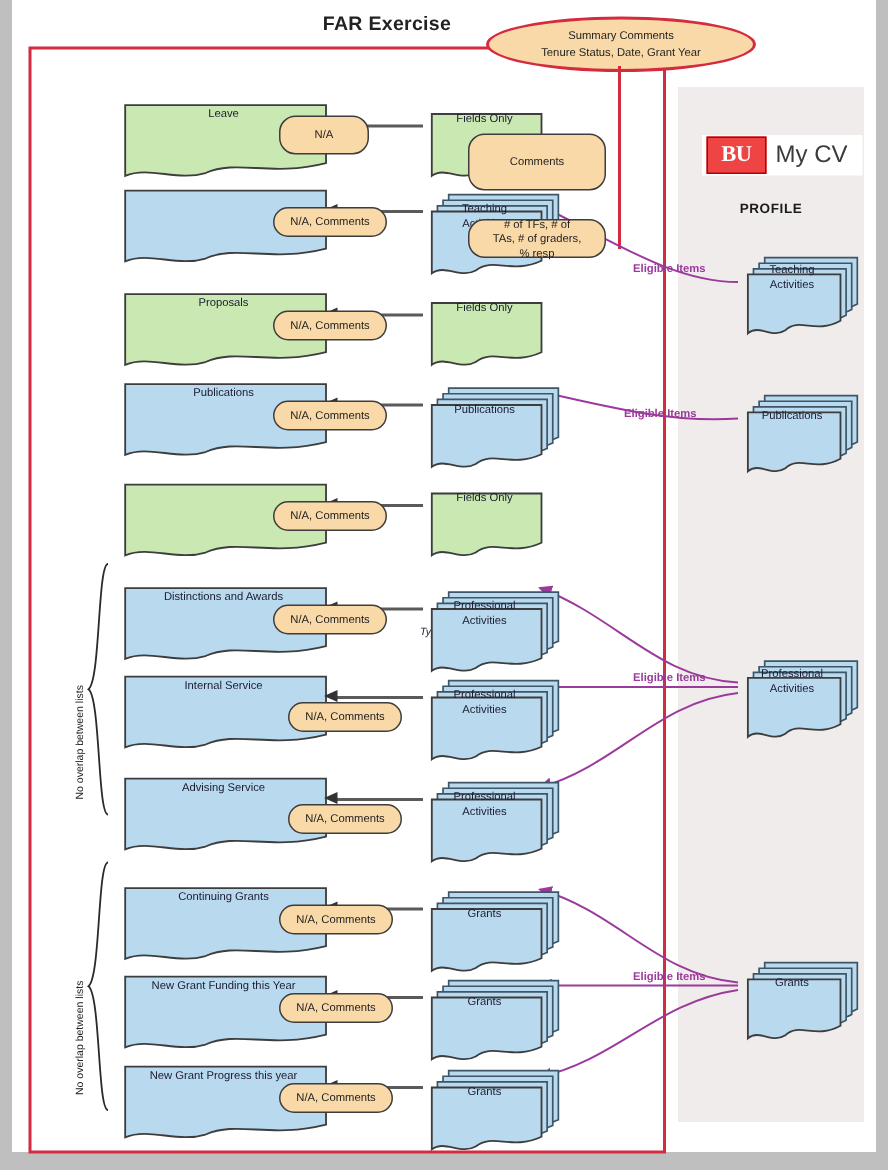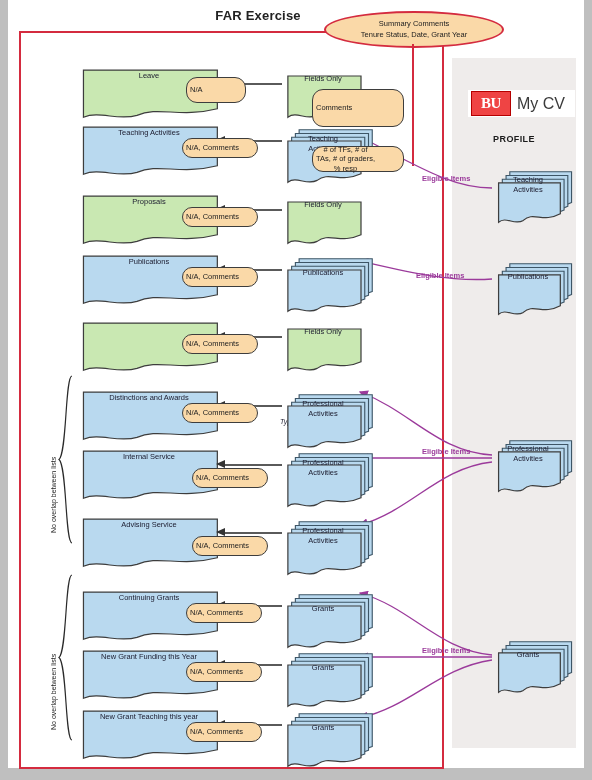--- a/index.html
+++ b/index.html
@@ -46,21 +46,21 @@
   .doc .lbl{
     position:absolute;left:0;top:0;width:100%;
     display:flex;align-items:center;justify-content:center;
     font-size:7.5px;color:#1b1b2e;text-align:center;line-height:1.25;
     padding:0 4px;box-sizing:border-box;pointer-events:none;
   }
   
   .pill{
     position:absolute;border:1.4px solid #3d3d3d;border-radius:11px;
     background:#fad9a8;
-    display:flex;align-items:center;
+    display:flex;align-items:center;justify-content:center;
     font-size:7.5px;color:#222;text-align:center;line-height:1.25;
     box-sizing:border-box;padding:0 3px;
   }
   
   .conn{position:absolute;height:1.6px;background:#5a5a5a;}
   .conn::after{
     content:"";position:absolute;left:-8px;top:-3.6px;
     border-top:4.4px solid transparent;border-bottom:4.4px solid transparent;
     border-right:9px solid #333;
   }
@@ -169,23 +169,20 @@
       <div class="pill" style="left: 178px; top: 77px; width: 60px; height: 26px;">
         <div>N/A</div>
       </div>
       <div class="pill" style="left: 304px; top: 89px; width: 92px; height: 38px;">
         <div>Comments</div>
       </div>
       <div class="doc" style="left: 70px; top: 112px; width: 142px; height: 50px;">
         <svg width="158" height="66" viewBox="-2 -16 160 70">
           <path d="M0,0 L142,0 L142,41 C102.24,51 79.52000000000001,38 56.800000000000004,48 C36.92,54 17.04,43 0,50 Z" fill="#b9d9ef" stroke="#3d3d3d" stroke-width="1.3"></path>
         </svg>
-        <div class="lbl" style="height: 41px; flex-direction: column;">
-          <div>Teaching Activities</div>
-        </div>
       </div>
       <div class="doc" style="left: 276px; top: 126px; width: 78px; height: 44px;">
         <svg width="94" height="60" viewBox="-2 -16 96 64">
           <path transform="translate(12,-12)" d="M0,0 L78,0 L78,35 C56.16,45 43.68000000000001,32 31.200000000000003,42 C20.28,48 9.36,37 0,44 Z" fill="#b9d9ef" stroke="#3d5566" stroke-width="1.2"></path>
           <path transform="translate(8,-8)" d="M0,0 L78,0 L78,35 C56.16,45 43.68000000000001,32 31.200000000000003,42 C20.28,48 9.36,37 0,44 Z" fill="#b9d9ef" stroke="#3d5566" stroke-width="1.2"></path>
           <path transform="translate(4,-4)" d="M0,0 L78,0 L78,35 C56.16,45 43.68000000000001,32 31.200000000000003,42 C20.28,48 9.36,37 0,44 Z" fill="#b9d9ef" stroke="#3d5566" stroke-width="1.2"></path>
           <path d="M0,0 L78,0 L78,35 C56.16,45 43.68000000000001,32 31.200000000000003,42 C20.28,48 9.36,37 0,44 Z" fill="#b9d9ef" stroke="#3d3d3d" stroke-width="1.3"></path>
         </svg>
         <div class="lbl" style="height: 35px; flex-direction: column;">
           <div>Teaching</div>
@@ -375,21 +372,21 @@
       </div>
       <div class="conn" style="left: 216px; top: 664px; width: 58px;"></div>
       <div class="pill" style="left: 178px; top: 662px; width: 76px; height: 20px;">
         <div>N/A, Comments</div>
       </div>
       <div class="doc" style="left: 70px; top: 696px; width: 142px; height: 50px;">
         <svg width="158" height="66" viewBox="-2 -16 160 70">
           <path d="M0,0 L142,0 L142,41 C102.24,51 79.52000000000001,38 56.800000000000004,48 C36.92,54 17.04,43 0,50 Z" fill="#b9d9ef" stroke="#3d3d3d" stroke-width="1.3"></path>
         </svg>
         <div class="lbl" style="height: 41px; flex-direction: column;">
-          <div>New  Grant Teaching this year</div>
+          <div>New  Grant Progress this year</div>
         </div>
       </div>
       <div class="doc" style="left: 276px; top: 710px; width: 78px; height: 44px;">
         <svg width="94" height="60" viewBox="-2 -16 96 64">
           <path transform="translate(12,-12)" d="M0,0 L78,0 L78,35 C56.16,45 43.68000000000001,32 31.200000000000003,42 C20.28,48 9.36,37 0,44 Z" fill="#b9d9ef" stroke="#3d5566" stroke-width="1.2"></path>
           <path transform="translate(8,-8)" d="M0,0 L78,0 L78,35 C56.16,45 43.68000000000001,32 31.200000000000003,42 C20.28,48 9.36,37 0,44 Z" fill="#b9d9ef" stroke="#3d5566" stroke-width="1.2"></path>
           <path transform="translate(4,-4)" d="M0,0 L78,0 L78,35 C56.16,45 43.68000000000001,32 31.200000000000003,42 C20.28,48 9.36,37 0,44 Z" fill="#b9d9ef" stroke="#3d5566" stroke-width="1.2"></path>
           <path d="M0,0 L78,0 L78,35 C56.16,45 43.68000000000001,32 31.200000000000003,42 C20.28,48 9.36,37 0,44 Z" fill="#b9d9ef" stroke="#3d3d3d" stroke-width="1.3"></path>
         </svg>
         <div class="lbl" style="height: 35px; flex-direction: column;">

